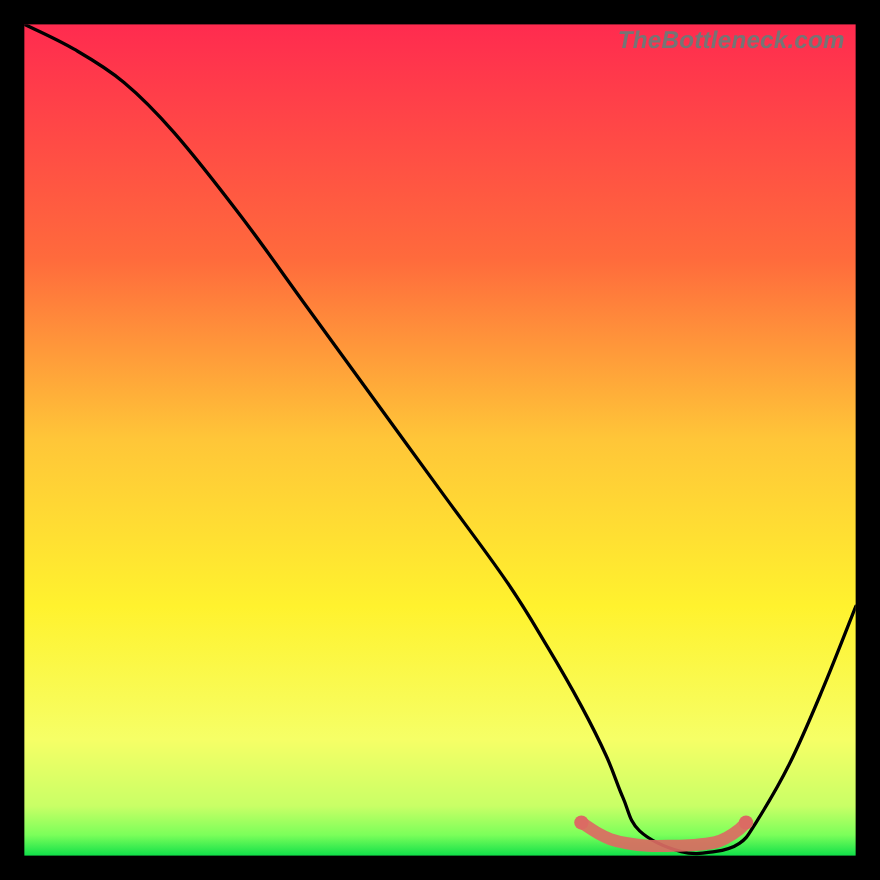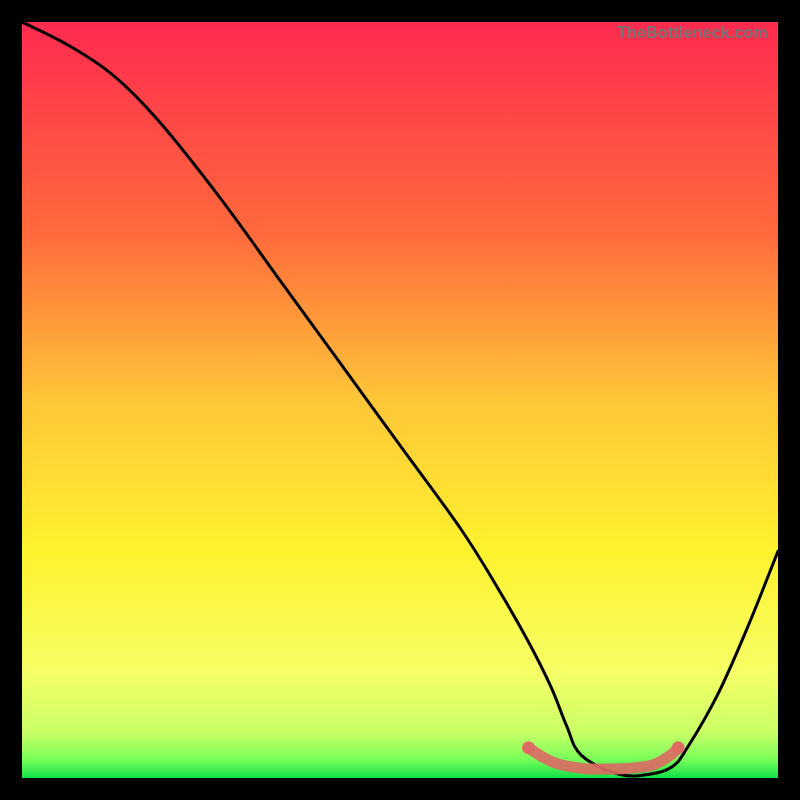--- a/index.html
+++ b/index.html
@@ -16,25 +16,26 @@
     top: 22px;
     width: 756px;
     height: 756px;
     background: #000000;
   }
   .watermark {
     position: absolute;
     top: 2px;
     right: 10px;
     font-family: Arial, Helvetica, sans-serif;
-    font-size: 16px;
+    font-size: 22px;
     font-weight: bold;
     color: #757575;
     z-index: 10;
     letter-spacing: 0.2px;
+    font-style: italic;
   }
   svg {
     display: block;
   }
 </style>
 </head>
 <body>
 
 <div class="frame">
   <div class="watermark">TheBottleneck.com</div>

